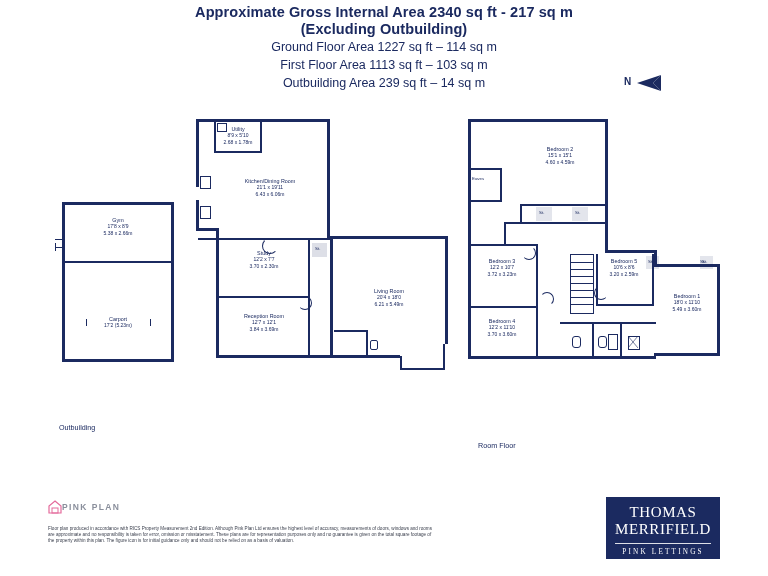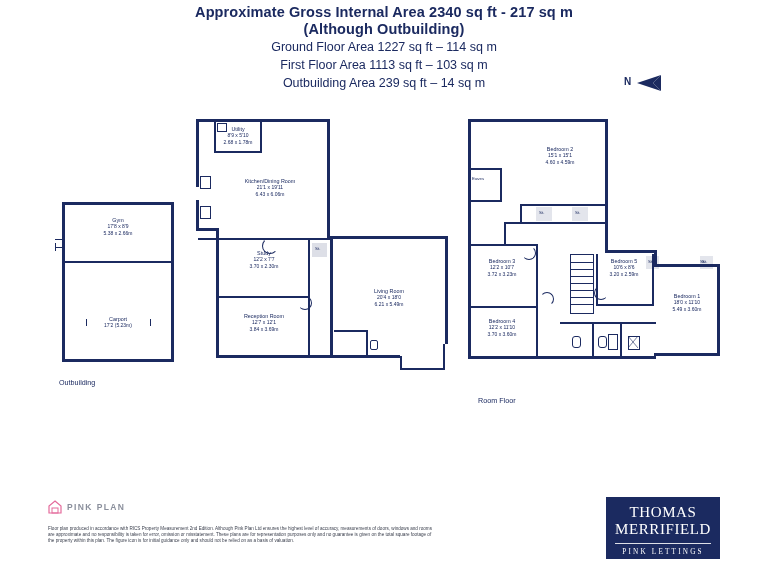--- a/index.html
+++ b/index.html
@@ -78,20 +78,21 @@
     position: absolute;
     font-size: 4.4px;
     color: #1b2a60;
     white-space: nowrap;
   }
   .floor-caption {
     position: absolute;
     font-size: 7.2px;
     color: #1b2a60;
     white-space: nowrap;
+    margin-top: 45px;
   }
   .hatch {
     position: absolute;
     background: #1b2a60;
   }
   .door-arc {
     position: absolute;
     border: 0.6px solid #1b2a60;
     border-radius: 50%;
     background: transparent;
@@ -110,21 +111,20 @@
     background: #1b2a60;
     height: 0.6px;
   }
 
   
   .pp-logo {
     position: absolute;
     left: 48px; top: 500px;
     display: flex;
     align-items: center;
-    gap: 5px;
     text-align: right;
   }
   .pp-logo .pp-text {
     font-size: 8.5px;
     letter-spacing: 1.4px;
     color: #8a8f9c;
     font-weight: bold;
   }
   .disclaimer {
     position: absolute;
@@ -164,21 +164,21 @@
   }
 </style>
 </head>
 <body>
 
 <div class="stage">
 
   <div class="header">
     <div class="hdr-pad"></div>
     <div class="title-line">Approximate Gross Internal Area 2340 sq ft - 217 sq m</div>
-    <div class="title-line">(Although Outbuilding)</div>
+    <div class="title-line">(Excluding Outbuilding)</div>
     <div class="sub-line">Ground Floor Area 1227 sq ft – 114 sq m</div>
     <div class="sub-line">First Floor Area 1113 sq ft – 103 sq m</div>
     <div class="sub-line">Outbuilding Area 239 sq ft – 14 sq m</div>
   </div>
 
   <div class="north">
     <span class="n-letter">N</span>
     <svg width="28" height="18" viewBox="0 0 28 18">
       <polygon points="26,1 2,9 26,17 18,9" fill="#1b2a60"></polygon>
       <polygon points="26,1 18,9 26,17" fill="#1b2a60"></polygon>

